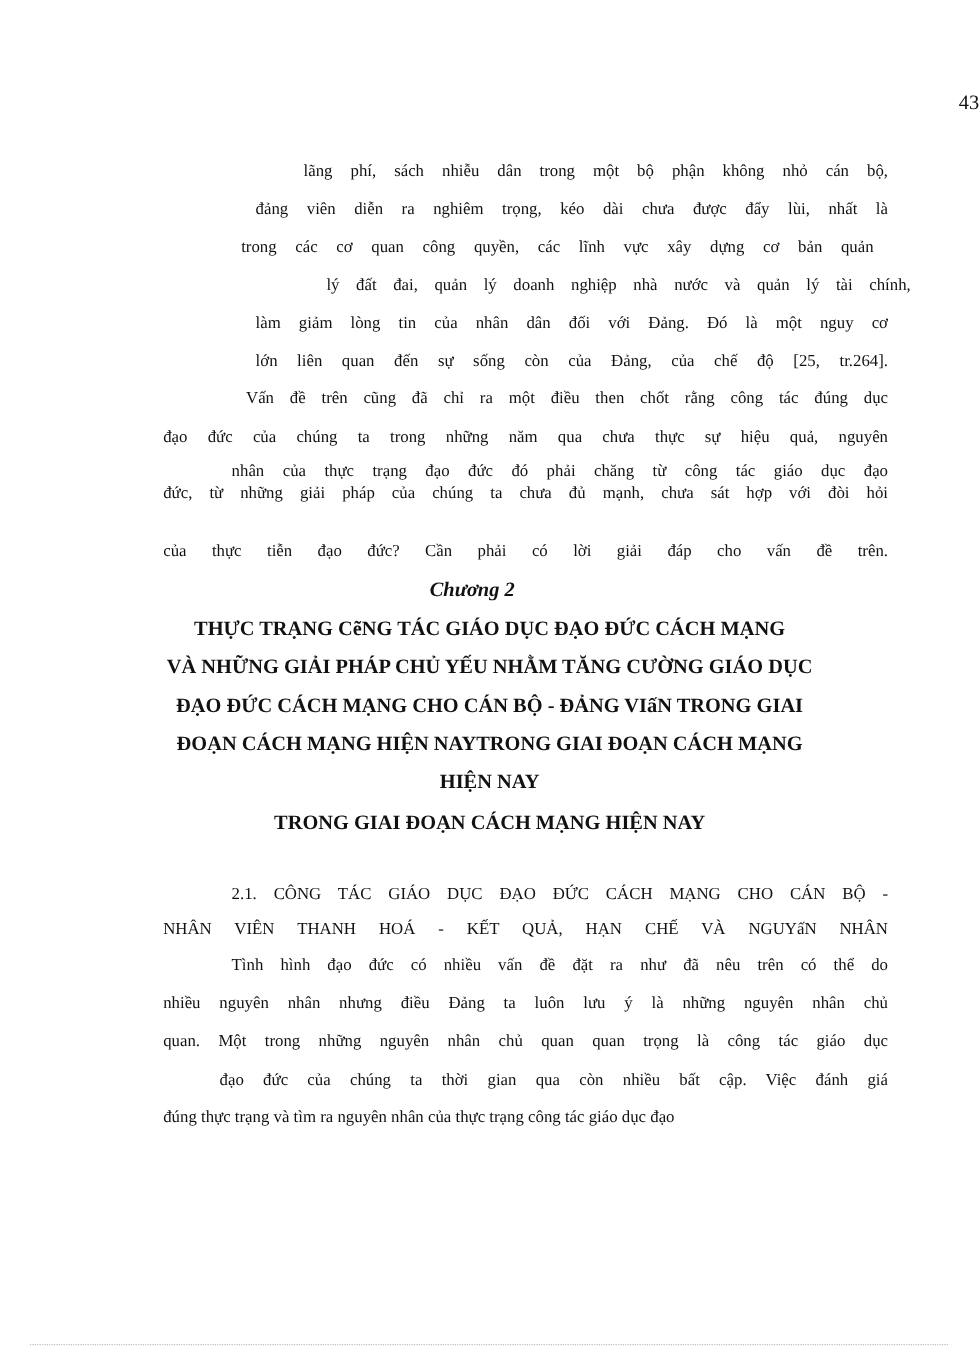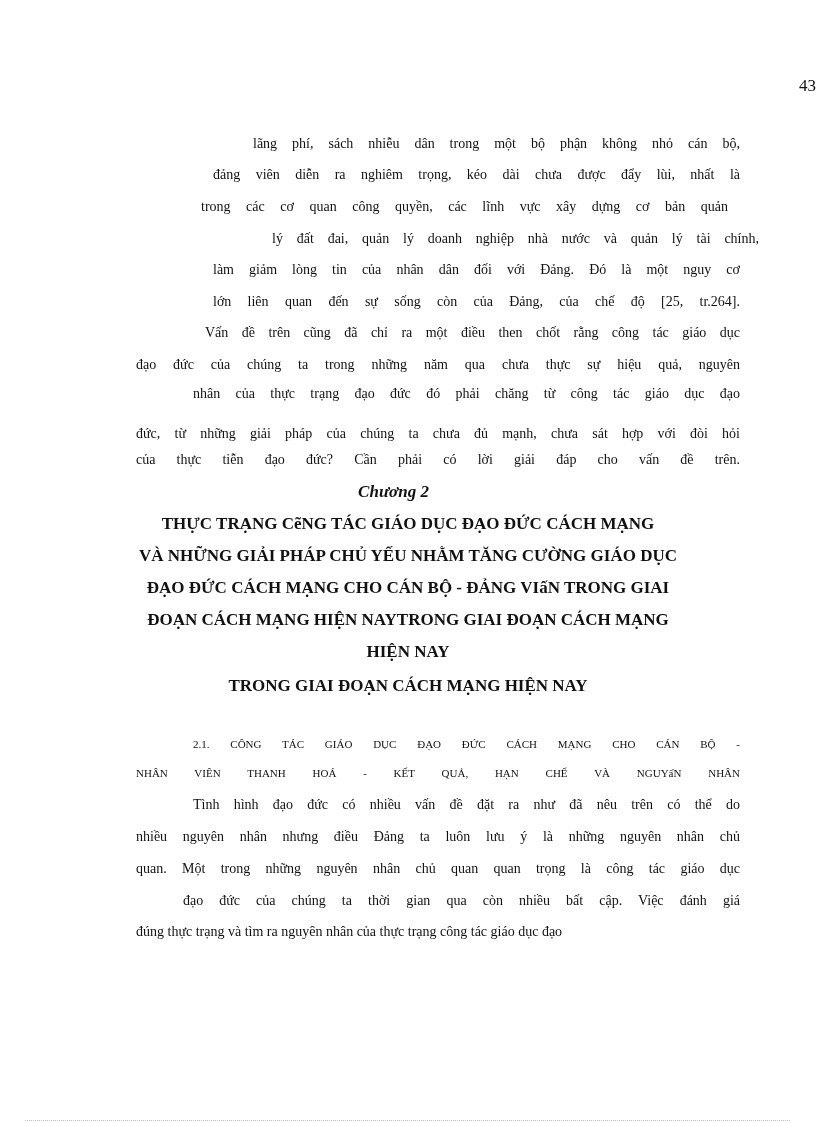--- a/index.html
+++ b/index.html
@@ -6,45 +6,45 @@
     body { width: 816px; height: 1123px; position: relative; overflow: hidden;
            font-family: "Liberation Serif", "DejaVu Serif", serif; color: #111111; }
     .page-number { position: absolute; top: 76px; left: 0; width: 816px; text-align: right;
                    font-size: 17px; }
     .line { position: absolute; left: 0; white-space: nowrap; font-size: 14px; line-height: 20px; }
     .just { text-align: justify; text-align-last: justify; }
     .chapter-label { position: absolute; left: 0; width: 787px; text-align: center;
                      font-weight: bold; font-style: italic; font-size: 17px; }
     .chapter-title { position: absolute; left: 0; width: 886px; text-align: center;
                      font-weight: bold; font-size: 17px; white-space: nowrap; }
-    .section-heading { position: absolute; white-space: nowrap; font-size: 11px; }
+    .section-heading { position: absolute; white-space: nowrap; font-size: 14px; }
     .footer-dots { position: absolute; left: 25px; width: 765px; top: 1120px; height: 0;
                    border-top: 1px dotted #bdbdbd; }
   </style>
 </head>
 <body>
 
 <div>
 
   <div class="page-number">43</div>
 
   <div>
     <div class="line just" style="top:134px; left:253px; width:487px;">lãng phí, sách nhiễu dân trong một bộ phận không nhỏ cán bộ,</div>
     <div class="line just" style="top:165px; left:213px; width:527px;">đảng viên diễn ra nghiêm trọng, kéo dài chưa được đẩy lùi, nhất là</div>
     <div class="line just" style="top:197px; left:201px; width:527px;">trong các cơ quan công quyền, các lĩnh vực xây dựng cơ bản quản</div>
     <div class="line just" style="top:229px; left:253px; width:487px;margin-left:19px;">lý đất đai, quản lý doanh nghiệp nhà nước và quản lý tài chính,</div>
     <div class="line just" style="top:260px; left:213px; width:527px;">làm giảm lòng tin của nhân dân đối với Đảng. Đó là một nguy cơ</div>
     <div class="line just" style="top:292px; left:213px; width:527px;">lớn liên quan đến sự sống còn của Đảng, của chế độ [25, tr.264].</div>
   </div>
 
   <div>
-    <div class="line just" style="top:323px; left:205px; width:535px;">Vấn đề trên cũng đã chỉ ra một điều then chốt rằng công tác giáo dục</div>
+    <div class="line just" style="top:323px; left:205px; width:535px;">Vấn đề trên cũng đã chỉ ra một điều then chốt rằng công tác đúng dục</div>
     <div class="line just" style="top:355px; left:136px; width:604px;">đạo đức của chúng ta trong những năm qua chưa thực sự hiệu quả, nguyên</div>
     <div class="line just" style="top:384px; left:193px; width:547px;">nhân của thực trạng đạo đức đó phải chăng từ công tác giáo dục đạo</div>
-    <div class="line just" style="top:424px; left:136px; width:604px;">đức, từ những giải pháp của chúng ta chưa đủ mạnh, chưa sát hợp với đòi hỏi</div>
+    <div class="line just" style="top:402px; left:136px; width:604px;">đức, từ những giải pháp của chúng ta chưa đủ mạnh, chưa sát hợp với đòi hỏi</div>
     <div class="line just" style="top:450px; left:136px; width:604px;">của thực tiễn đạo đức? Cần phải có lời giải đáp cho vấn đề trên.</div>
   </div>
 
   <div class="chapter-label" style="top:482px; left:0;">Chương 2</div>
   <div>
     <div class="chapter-title" style="top:514px; left:-35px;">THỰC TRẠNG CẽNG TÁC GIÁO DỤC ĐẠO ĐỨC CÁCH MẠNG</div>
     <div class="chapter-title" style="top:546px; left:-35px;">VÀ NHỮNG GIẢI PHÁP CHỦ YẾU NHẰM TĂNG CƯỜNG GIÁO DỤC</div>
     <div class="chapter-title" style="top:578px; left:-35px;">ĐẠO ĐỨC CÁCH MẠNG CHO CÁN BỘ - ĐẢNG VIấN TRONG GIAI</div>
     <div class="chapter-title" style="top:610px; left:-35px;">ĐOẠN CÁCH MẠNG HIỆN NAYTRONG GIAI ĐOẠN CÁCH MẠNG</div>
     <div class="chapter-title" style="top:642px; left:-35px;">HIỆN NAY</div>

